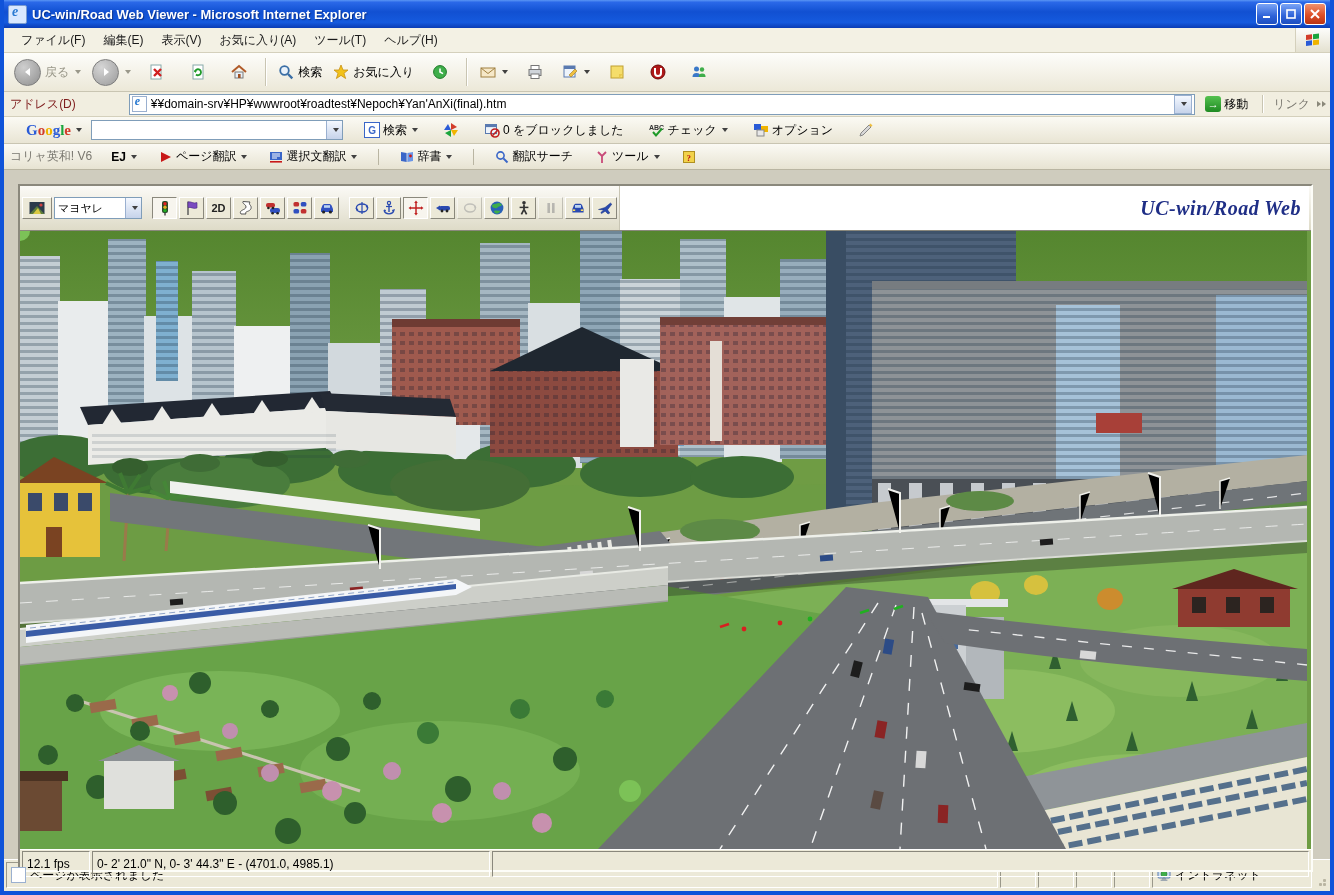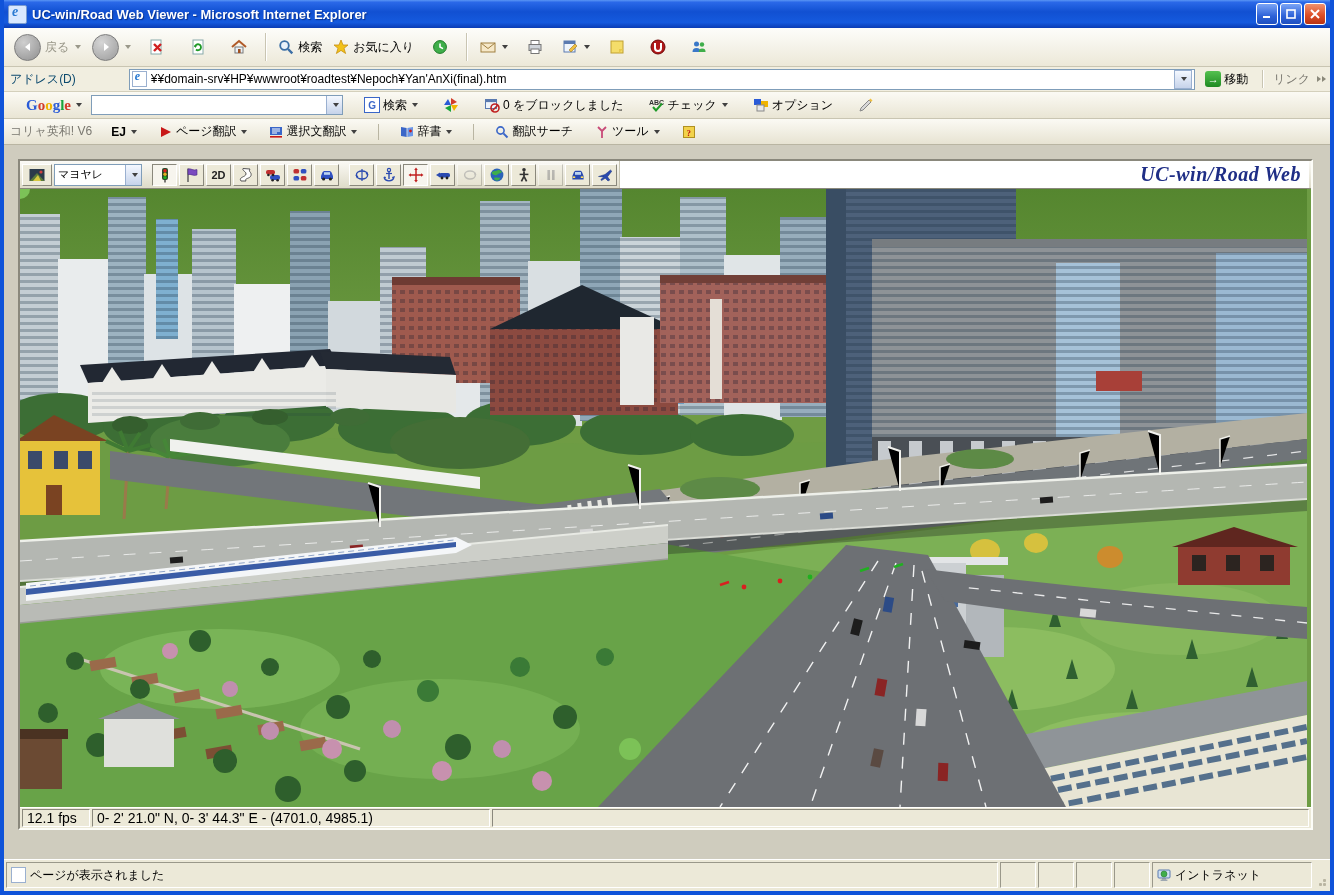--- a/index.html
+++ b/index.html
@@ -25,21 +25,21 @@
   .sep{width:1px;height:28px;background:#c9c5b2;border-right:1px solid #fff;margin:0 4px;}
   .navbtn{display:flex;align-items:center;gap:4px;padding:2px 4px;border-radius:3px;}
   .navcircle{width:25px;height:25px;border-radius:50%;display:flex;align-items:center;justify-content:center;color:#fff;font-size:12px;
     background:radial-gradient(circle at 35% 30%,#cfcfcf,#8f8f8f);border:1px solid #7d7d7d;}
   .navcircle.fwd{background:radial-gradient(circle at 35% 30%,#d6d6d6,#9a9a9a);}
   .disabledtext{color:#9a988a;}
   .tbtn{height:30px;min-width:30px;display:flex;align-items:center;justify-content:center;gap:4px;padding:0 4px;border-radius:3px;}
   .caret{width:0;height:0;border-left:3px solid transparent;border-right:3px solid transparent;border-top:4px solid #404040;display:inline-block;margin-left:2px;}
   
   .addrbar{height:24px;flex:0 0 24px;background:#f1eee0;border-bottom:1px solid #d4d0bc;display:flex;align-items:center;gap:5px;padding:0 4px;}
-  .addrlabel{color:#0c4a6e;padding:0 2px;}
+  .addrlabel{color:#7f1d1d;padding:0 2px;}
   .addrfield{flex:1;height:19px;background:#fff;border:1px solid #7f9db9;display:flex;align-items:center;gap:4px;padding:0 2px;margin-left:46px;}
   .addrfield .ie-page{width:13px;height:14px;background:#fff;border:1px solid #9ab0d0;position:relative;flex:0 0 13px;}
   .addrfield .ie-page::after{content:"e";position:absolute;left:2px;top:-3px;font:bold italic 12px "Liberation Serif",serif;color:#2a7ad2;}
   .addrtext{white-space:nowrap;overflow:hidden;font-size:12px;color:#000;flex:1;}
   .addrdrop{width:16px;height:17px;background:linear-gradient(180deg,#f4f8ff,#c6d3ea);border:1px solid #9ab0d0;display:flex;align-items:center;justify-content:center;}
   .gobtn{display:flex;align-items:center;gap:3px;padding:1px 5px;}
   .goicon{width:16px;height:16px;border-radius:3px;background:linear-gradient(180deg,#54c14f,#1f8a22);display:flex;align-items:center;justify-content:center;color:#fff;font-weight:bold;font-size:11px;}
   .linkchevrons{display:inline-flex;gap:1px;margin-left:2px;}
   .chev{width:0;height:0;border-top:3px solid transparent;border-bottom:3px solid transparent;border-left:4px solid #8a887a;}
   
@@ -52,34 +52,34 @@
   .gbtn{display:flex;align-items:center;gap:3px;padding:2px 4px;border-radius:2px;margin-left:12px;}
   .gsquare{width:14px;height:14px;border:1px solid #3a66c8;background:#fff;color:#3a66c8;font-weight:bold;font-size:10px;display:flex;align-items:center;justify-content:center;}
   
   .transbar{height:25px;flex:0 0 25px;background:linear-gradient(180deg,#fbfaf4,#e7e3d2);border-bottom:1px solid #b9b5a2;display:flex;align-items:center;gap:16px;padding:0 6px;}
   .tgray{color:#7a7870;}
   .titem{display:flex;align-items:center;gap:3px;padding:2px 3px;}
   .vr{width:1px;height:16px;background:#b9b5a2;margin:0 2px;}
   
   .page{flex:1;background:#cfccbe;position:relative;}
   .viewer{position:absolute;left:14px;top:14px;width:1291px;border:2px solid;border-color:#8a887c #fdfdf8 #fdfdf8 #8a887c;background:#ece9d8;}
-  .vtoolbar{height:27px;display:flex;align-items:center;gap:2px;padding:0 2px;background:linear-gradient(180deg,#fbfaf6,#dedbc8);}
+  .vtoolbar{height:44px;display:flex;align-items:center;gap:2px;padding:0 2px;background:linear-gradient(180deg,#fbfaf6,#dedbc8);}
   .vbtn{width:25px;height:22px;box-sizing:border-box;display:flex;align-items:center;justify-content:center;border:1px solid;border-color:#fff #8a887c #8a887c #fff;background:#ece9d8;}
   .vbtn.pressed{border-color:#8a887c #fff #fff #8a887c;background:#f7f5ee;}
   .vbtn.disabled{opacity:.45;}
   .vcombo{width:86px;height:20px;background:#fff;border:1px solid #7f9db9;display:flex;align-items:center;}
   .vcombo .cval{flex:1;padding:0 3px;font-size:11px;white-space:nowrap;overflow:hidden;}
   .vcombo .cbtn{width:15px;height:100%;background:linear-gradient(180deg,#f4f8ff,#c6d3ea);border-left:1px solid #9ab0d0;display:flex;align-items:center;justify-content:center;}
   .vgap{width:6px;}
   .logostrip{flex:1;align-self:stretch;background:#fff;display:flex;align-items:center;justify-content:flex-end;padding-right:8px;border-left:1px solid #c8c5b4;}
   .vlogo{font:bold italic 20px "Liberation Serif",serif;color:#1f2e86;letter-spacing:.5px;}
   .viewport{height:618px;background:#6d9c44;position:relative;border-top:1px solid #8a887c;}
   .viewport svg{display:block;}
   .vstatus{height:18px;display:flex;align-items:stretch;gap:2px;background:#ece9d8;padding:1px 2px;border-top:1px solid #fff;}
-  .vpanel{border:1px solid;border-color:#8a887c #fff #fff #8a887c;font-size:14px;display:flex;align-items:center;padding:4px 4px;white-space:nowrap;overflow:hidden;}
+  .vpanel{border:1px solid;border-color:#8a887c #fff #fff #8a887c;font-size:12px;display:flex;align-items:center;padding:12px 4px;white-space:nowrap;overflow:hidden;}
   
   .statusbar{height:26px;flex:0 0 26px;background:#ece9d8;border-top:1px solid #fff;box-shadow:0 -1px 0 #b9b5a2;display:flex;align-items:stretch;gap:2px;padding:2px 2px 3px 2px;}
   .spanel{border:1px solid;border-color:#9a988a #fff #fff #9a988a;display:flex;align-items:center;gap:4px;padding:0 4px;font-size:12px;white-space:nowrap;overflow:hidden;}
   .spanel.main{flex:1;}
   .spanel.empty{width:26px;}
   .spanel.zone{width:150px;}
   .grip{width:14px;display:flex;align-items:flex-end;justify-content:flex-end;}
   .grip i{display:block;width:3px;height:3px;background:#b9b5a2;box-shadow:-4px 0 0 #b9b5a2,0 -4px 0 #b9b5a2;margin:0 2px 2px 0;border-radius:1px;}
   .ico16{width:16px;height:16px;flex:0 0 16px;}
   .ico14{width:14px;height:14px;flex:0 0 14px;}
@@ -104,20 +104,39 @@
           </svg>
         </span>
       <span class="wbtn close">
           <svg class="ico14" viewBox="0 0 14 14">
             <path d="M3,3 L11,11 M11,3 L3,11" stroke="#fff" stroke-width="2"></path>
           </svg>
         </span>
     </span>
   </div>
 
+  <div class="menubar">
+    <span class="menuitem">ファイル(F)</span>
+    <span class="menuitem">編集(E)</span>
+    <span class="menuitem">表示(V)</span>
+    <span class="menuitem">お気に入り(A)</span>
+    <span class="menuitem">ツール(T)</span>
+    <span class="menuitem">ヘルプ(H)</span>
+    <span class="menuspacer"></span>
+    <span class="winflag">
+      <svg class="ico16" viewBox="0 0 16 16">
+          <g transform="skewY(-6)">
+            <rect x="1" y="3" width="6" height="5" fill="#d23c2a"></rect>
+            <rect x="8" y="3" width="6" height="5" fill="#1aa53c"></rect>
+            <rect x="1" y="9" width="6" height="5" fill="#2a5bd7"></rect>
+            <rect x="8" y="9" width="6" height="5" fill="#f0b400"></rect>
+          </g>
+        </svg>
+    </span>
+  </div>
 
   <div class="toolbar">
     <span class="navbtn">
       <span class="navcircle">
           <svg class="ico14" viewBox="0 0 14 14">
             <path d="M9,3 L4,7 L9,11 Z" fill="#fff"></path>
           </svg>
         </span>
       <span class="disabledtext">戻る</span>
       <span class="caret" style="border-top-color:#9a988a"></span>

